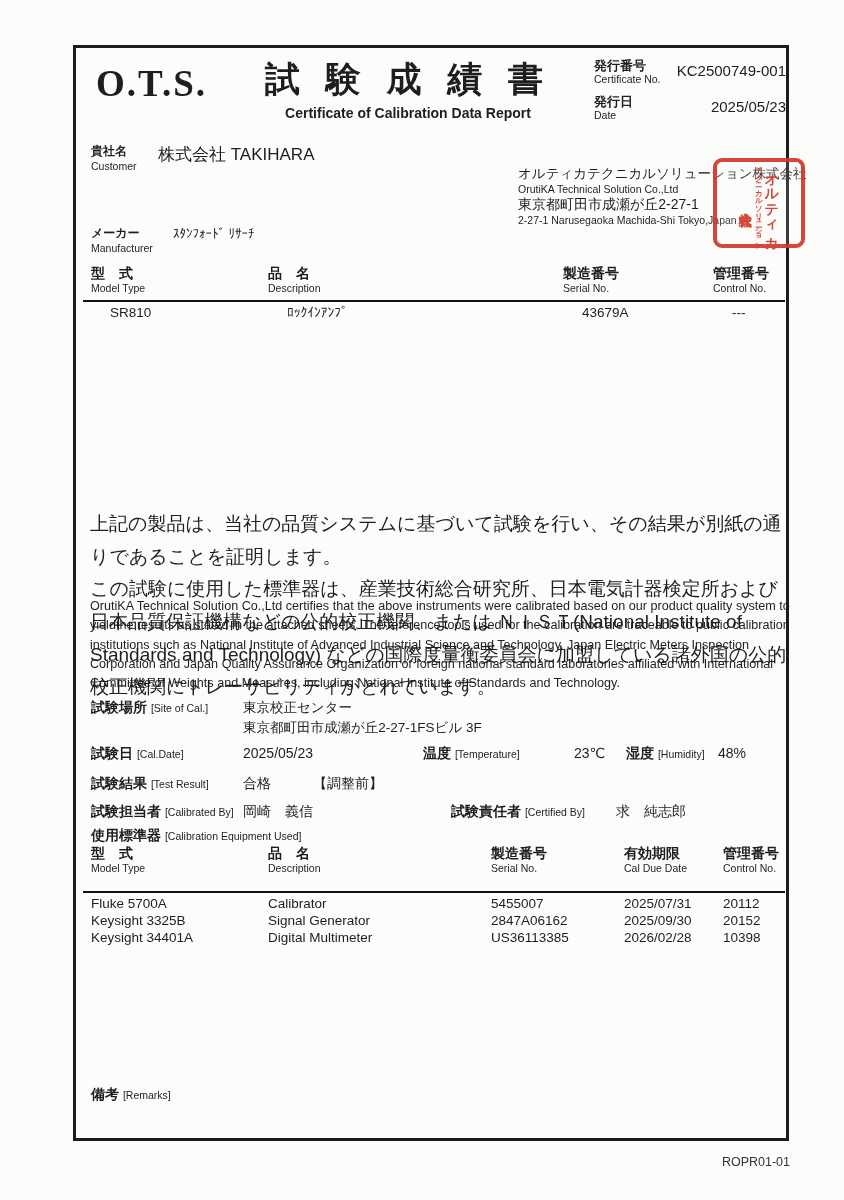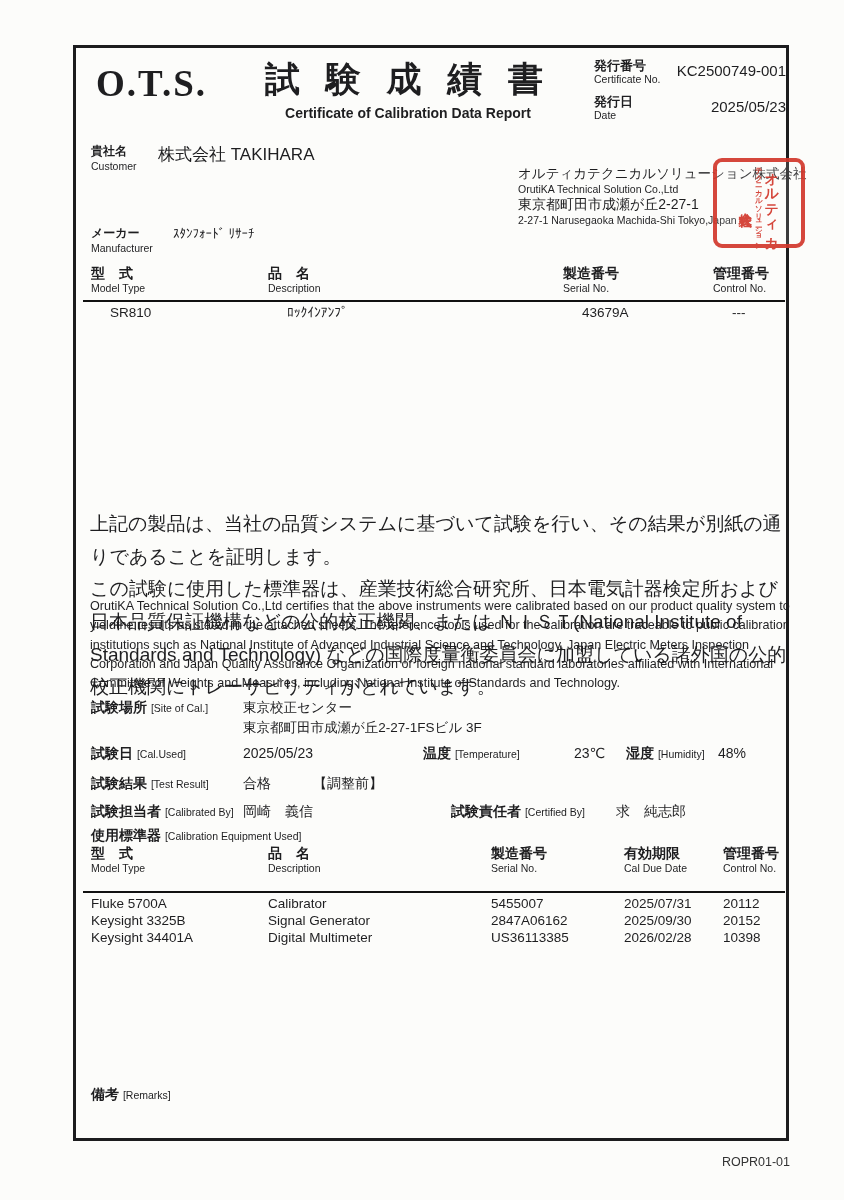--- a/index.html
+++ b/index.html
@@ -188,21 +188,21 @@
     <span class="bracket">[Site of Cal.]</span>
   </div>
   <div class="abs site-value">
     <div>東京校正センター</div>
     <div>東京都町田市成瀬が丘2-27-1FSビル 3F</div>
   </div>
 
   <div>
     <span class="abs caldate-row d-lbl1 inline-lbl">
       <span>試験日</span>
-      <span class="bracket">[Cal.Used]</span>
+      <span class="bracket">[Cal.Date]</span>
     </span>
     <span class="abs caldate-row d-val1 val">2025/05/23</span>
     <span class="abs caldate-row d-lbl2 inline-lbl">
       <span>温度</span>
       <span class="bracket">[Temperature]</span>
     </span>
     <span class="abs caldate-row d-val2 val">23℃</span>
     <span class="abs caldate-row d-lbl3 inline-lbl">
       <span>湿度</span>
       <span class="bracket">[Humidity]</span>

